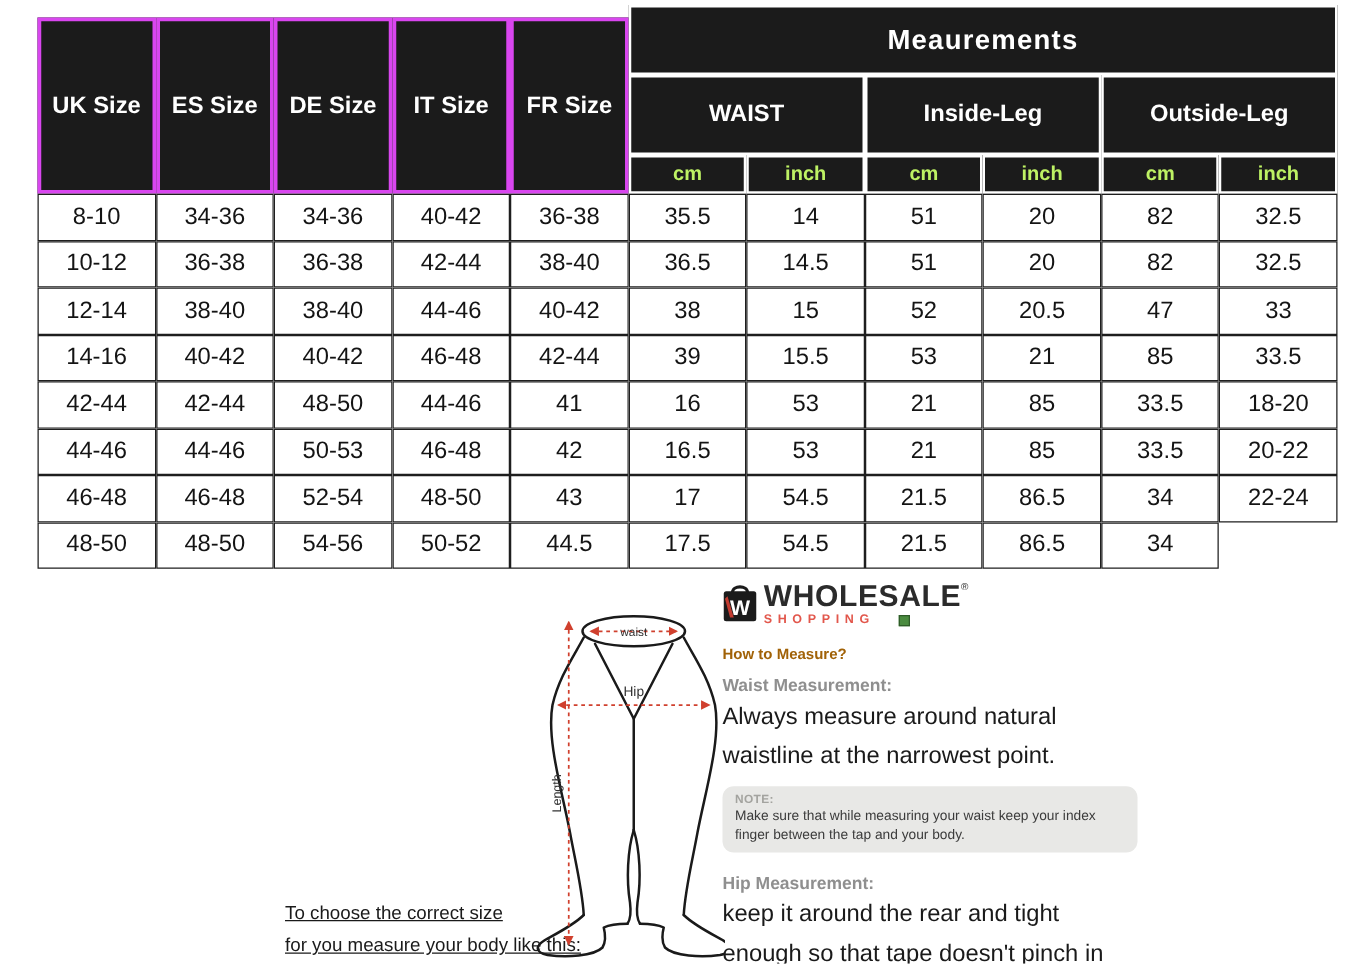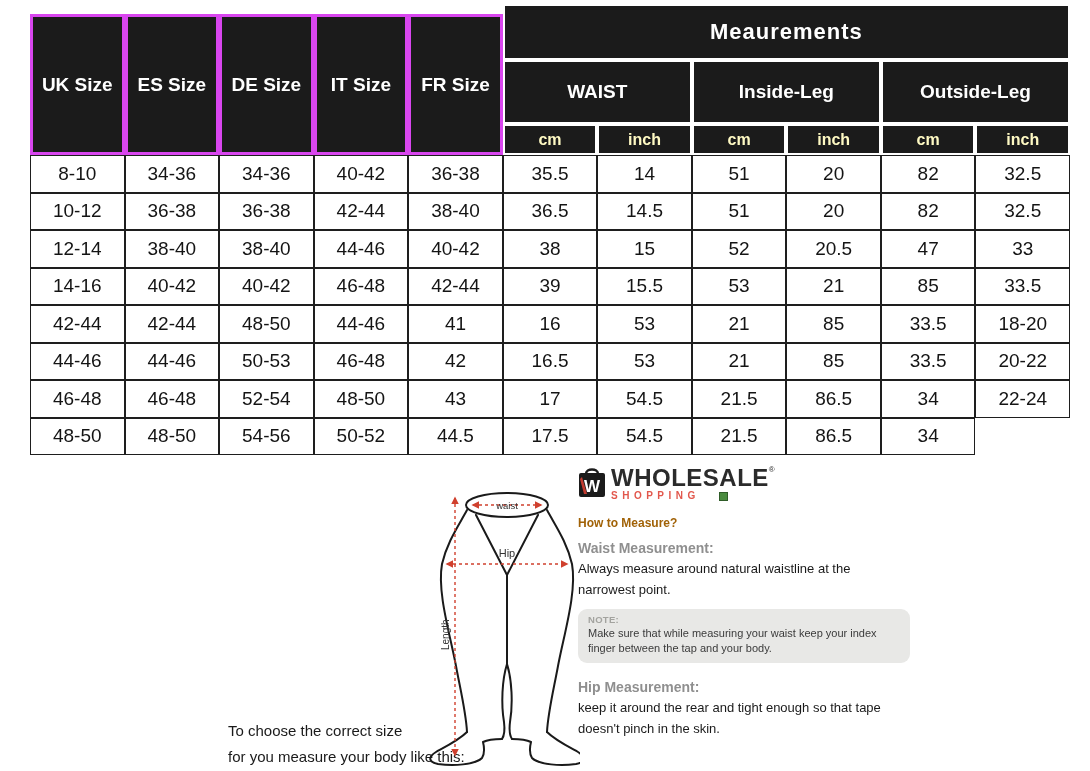--- a/index.html
+++ b/index.html
@@ -29,51 +29,51 @@
     font-weight:700; font-size:22px; letter-spacing:1px;
   }
   .ghead {
     grid-row:2; grid-column:span 2;
     background:#1b1b1b; border:2px solid #fff; color:#fff;
     display:flex; align-items:center; justify-content:center;
     font-weight:700; font-size:19px;
   }
   .ucell {
     grid-row:3;
-    background:#1b1b1b; border:2px solid #fff; color:#fef9c3;
+    background:#1b1b1b; border:2px solid #fff; color:#bef264;
     display:flex; align-items:center; justify-content:center;
     font-weight:700; font-size:16px;
   }
   .dcell {
     background:#fff; border:1px solid #1e1e1e; color:#141414;
     display:flex; align-items:center; justify-content:center;
     font-size:19px;
   }
 
   
   .choose-note {
     position:absolute; left:228px; top:718px;
-    font-size:15px; line-height:1.75; color:#1a1a1a;
+    font-size:15px; line-height:1.75; color:#1a1a1a;text-decoration:underline;
   }
 
   
   .diagram { position:absolute; left:425px; top:478px; }
 
   
   .guide { position:absolute; left:578px; top:466px; width:305px; }
   .logo-row { display:flex; align-items:flex-start; gap:5px; height:40px; }
   .logo-text { line-height:1; }
   .logo-main { font-weight:700; font-size:24px; letter-spacing:0.5px; color:#2b2b2b; }
   .logo-reg { font-size:8px; vertical-align:top; color:#2b2b2b; }
   .logo-sub { display:flex; align-items:center; gap:19px; margin-top:1px;text-align:right; }
   .logo-shopping { color:#e2574c; font-weight:700; font-size:10px; letter-spacing:4.5px; }
   .logo-basket { width:9px; height:9px; background:#4a8b3f; border:1px solid #2f5c28; display:inline-block; }
   .howto { font-weight:700; font-size:12px; margin:10px 0 10px 0; color:#a16207; }
   .sec-head { color:#8f8f8f; font-weight:700; font-size:14px; margin:0 0 2px 0; }
-  .sec-body { font-size:13px; line-height:1.65; color:#1a1a1a; margin:0 0 8px 0; }
+  .sec-body { font-size:19px; line-height:1.65; color:#1a1a1a; margin:0 0 8px 0; }
   .note-box {
     background:#e8e8e6; border-radius:9px; padding:5px 10px 7px 10px;
     width:332px; margin:2px 0 16px 0;
   }
   .note-label { color:#a3a39f; font-size:9.5px; font-weight:700; letter-spacing:0.3px; }
   .note-text { color:#3b3b3b; font-size:11px; line-height:1.35; margin-top:1px; }
   .gap { height:10px; }
 </style>
 </head>
 <body>

